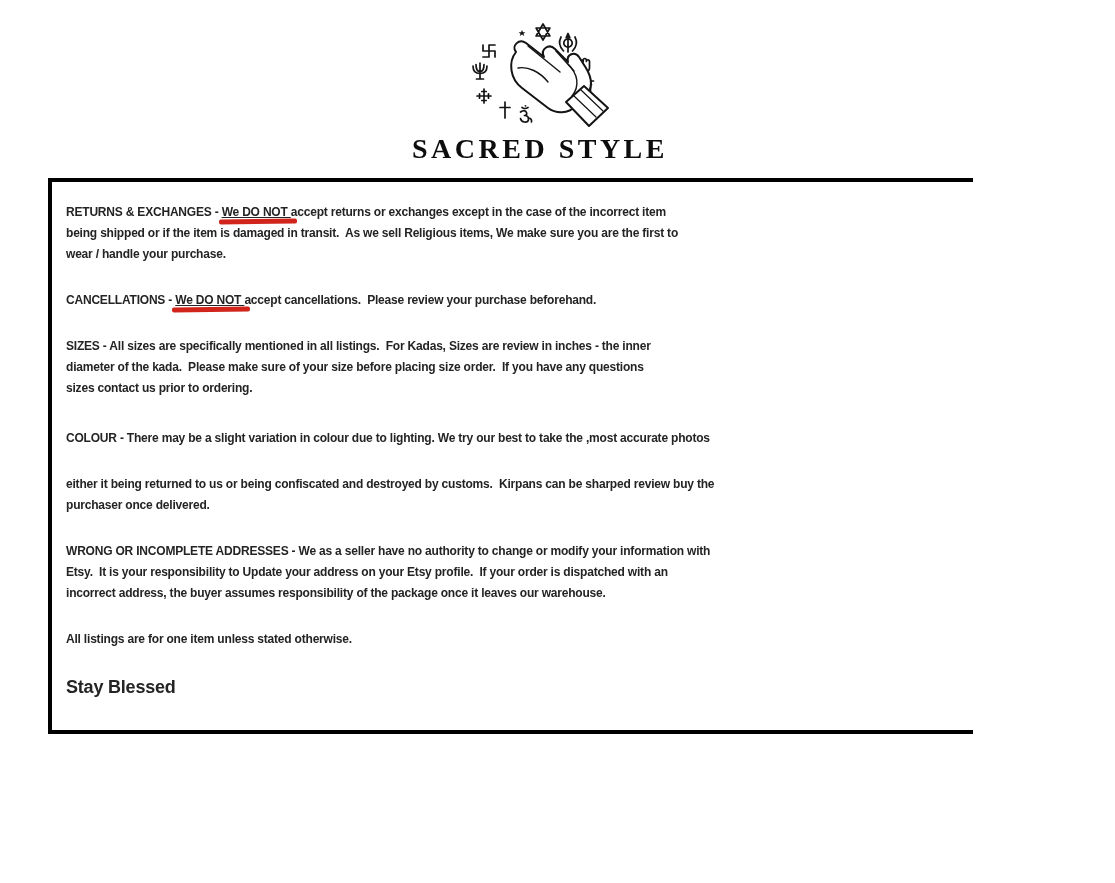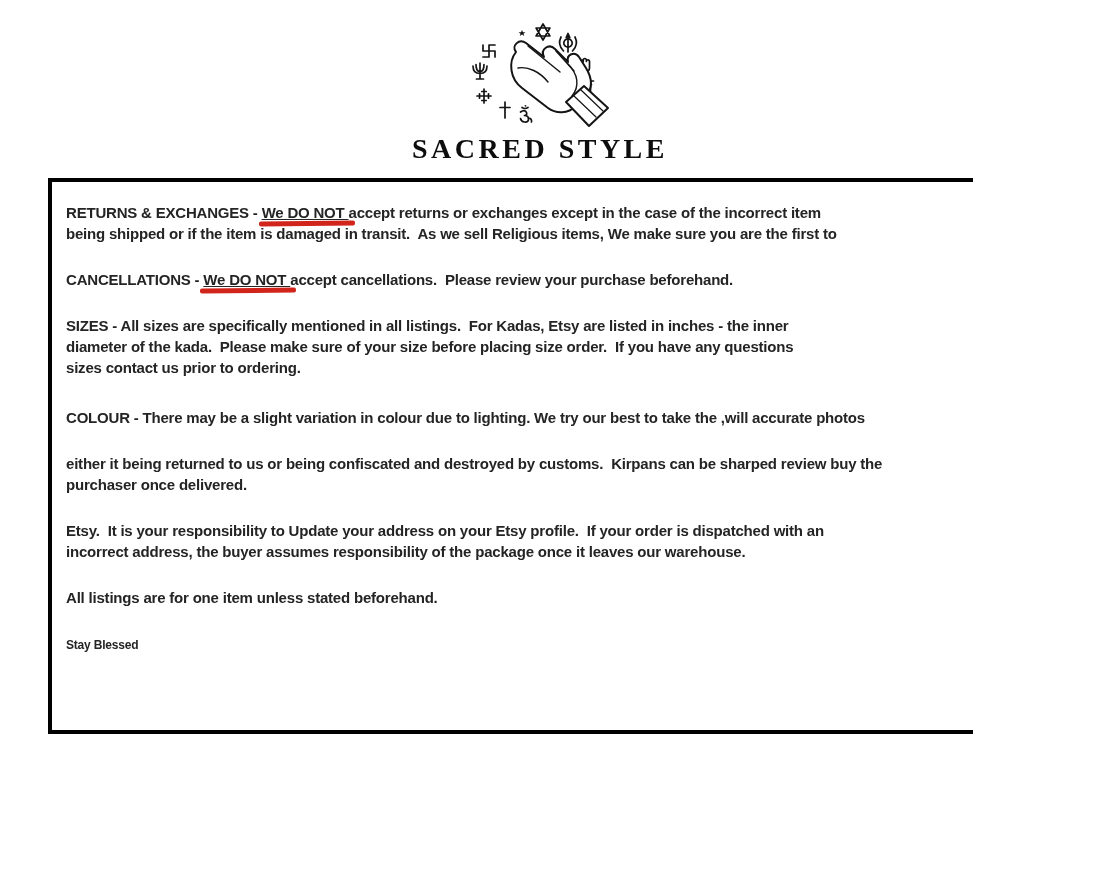--- a/index.html
+++ b/index.html
@@ -15,30 +15,30 @@
     letter-spacing:3.5px; color:#0d0d0d; white-space:nowrap; margin-top:1px;
   }
   
   .policy-box {
     position:absolute; left:48px; top:178px; width:989px; height:556px;
     box-sizing:border-box; border:4px solid #000; background:#fff;
     padding:20px 10px 0 14px; overflow:hidden;
   }
   .para {
     margin:0 0 25px 0; color:#242424; font-weight:bold;
-    font-size:15px; line-height:21px; letter-spacing:-0.2px;
+    font-size:12px; line-height:21px; letter-spacing:-0.2px;
   }
   .para.gap-lg { margin-bottom:29px; }
   .line { display:block; white-space:pre; }
   .marked { position:relative; text-decoration:underline; }
   .marked::after {
     content:""; position:absolute; left:-3px; right:-6px; bottom:-5px; height:5px;
     background:#d1251c; border-radius:2px; transform:rotate(-0.6deg);
   }
-  .signoff { font-size:12px; line-height:24px; margin-bottom:8px; }
+  .signoff { font-size:18px; line-height:24px; margin-bottom:8px; }
   .sym { fill:none; stroke:#141414; stroke-width:1.7; stroke-linecap:round; stroke-linejoin:round; }
 </style>
 </head>
 <body>
 
 <div class="page">
 
   <div class="logo">
     <svg width="185" height="116" viewBox="0 0 185 116" aria-hidden="true">
 
@@ -90,48 +90,50 @@
       </g>
     </svg>
     <div class="brand">SACRED STYLE</div>
   </div>
 
   <div class="policy-box">
 
     <p class="para">
       <span class="line"><span>RETURNS &amp; EXCHANGES - </span><span class="marked">We DO NOT </span><span>accept returns or exchanges except in the case of the incorrect item</span></span>
       <span class="line">being shipped or if the item is damaged in transit.  As we sell Religious items, We make sure you are the first to</span>
+      <span class="line">wear / handle your purchase.</span>
     </p>
 
     <p class="para">
       <span class="line"><span>CANCELLATIONS - </span><span class="marked">We DO NOT </span><span>accept cancellations.  Please review your purchase beforehand.</span></span>
     </p>
 
     <p class="para gap-lg">
-      <span class="line">SIZES - All sizes are specifically mentioned in all listings.  For Kadas, Etsy are listed in inches - the inner</span>
+      <span class="line">SIZES - All sizes are specifically mentioned in all listings.  For Kadas, Sizes are review in inches - the inner</span>
       <span class="line">diameter of the kada.  Please make sure of your size before placing size order.  If you have any questions</span>
       <span class="line">sizes contact us prior to ordering.</span>
     </p>
 
     <p class="para">
-      <span class="line">COLOUR - There may be a slight variation in colour due to lighting. We try our best to take the ,will accurate photos</span>
+      <span class="line">COLOUR - There may be a slight variation in colour due to lighting. We try our best to take the ,most accurate photos</span>
     </p>
 
     <p class="para">
       <span class="line">either it being returned to us or being confiscated and destroyed by customs.  Kirpans can be sharped review buy the</span>
       <span class="line">purchaser once delivered.</span>
     </p>
 
     <p class="para">
+      <span class="line">WRONG OR INCOMPLETE ADDRESSES - We as a seller have no authority to change or modify your information with</span>
       <span class="line">Etsy.  It is your responsibility to Update your address on your Etsy profile.  If your order is dispatched with an</span>
       <span class="line">incorrect address, the buyer assumes responsibility of the package once it leaves our warehouse.</span>
     </p>
 
     <p class="para">
-      <span class="line">All listings are for one item unless stated beforehand.</span>
+      <span class="line">All listings are for one item unless stated otherwise.</span>
     </p>
 
     <p class="para signoff">
       <span class="line">Stay Blessed</span>
     </p>
 
   </div>
 </div>
 
 </body></html>

